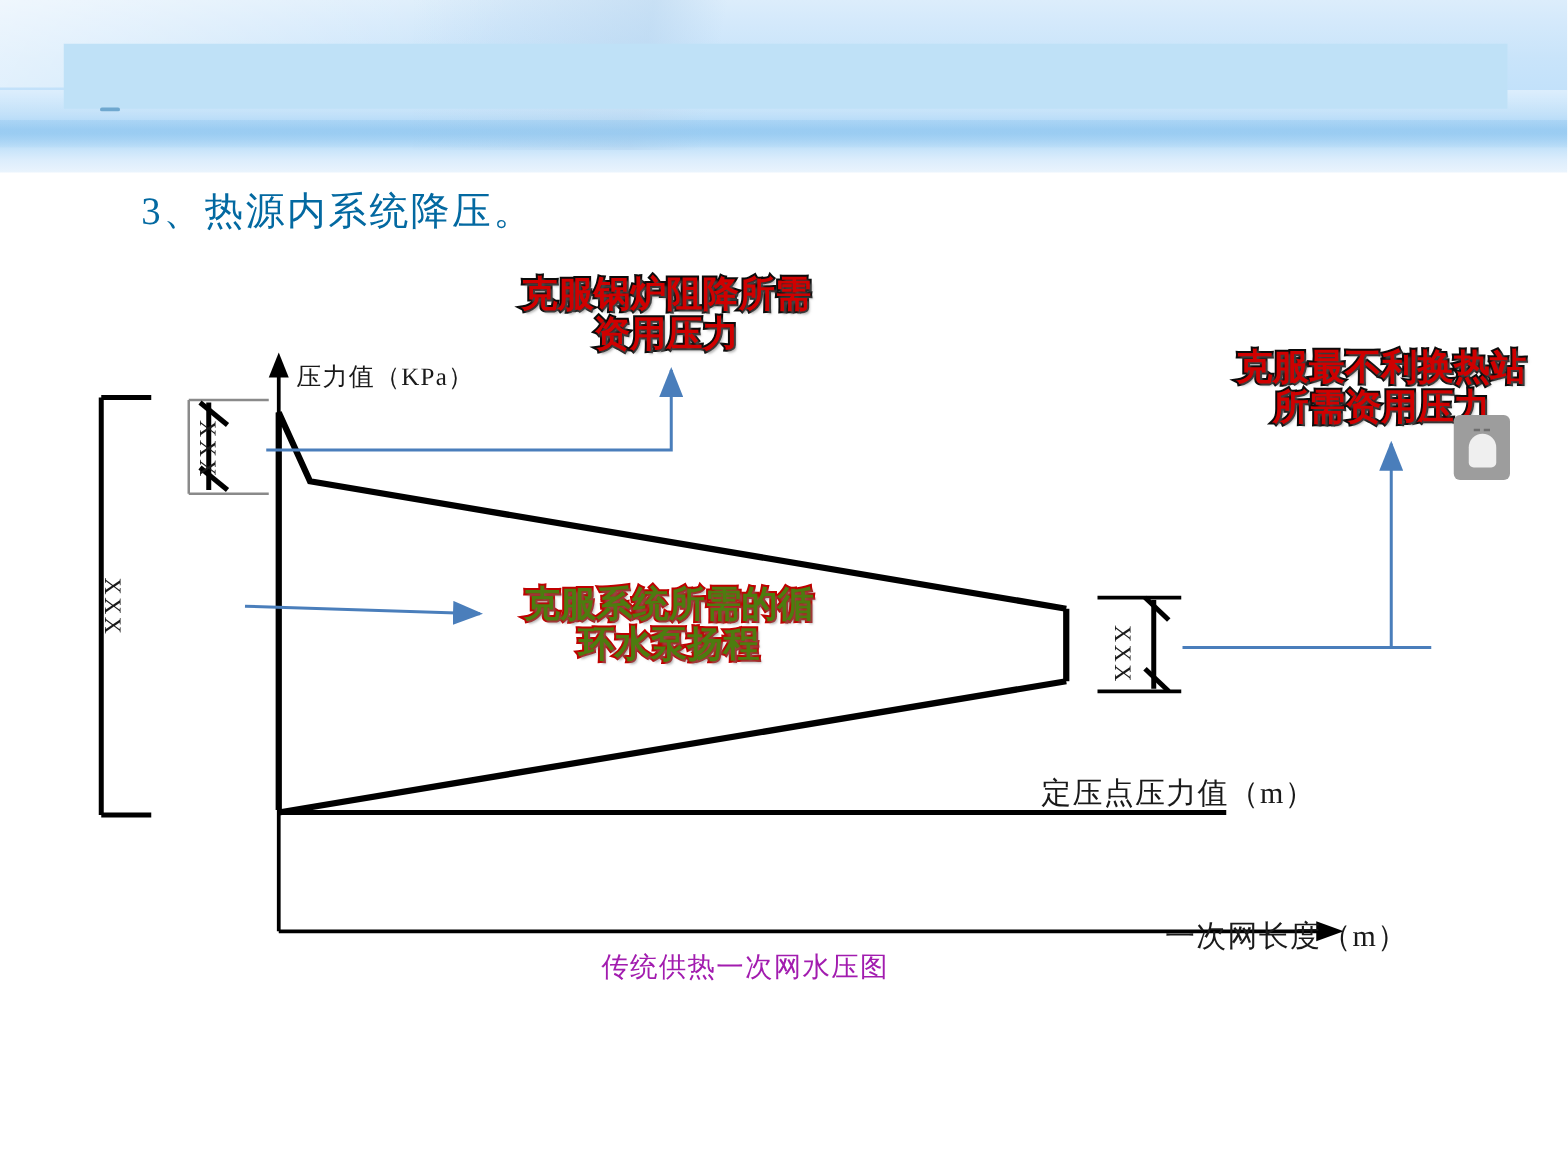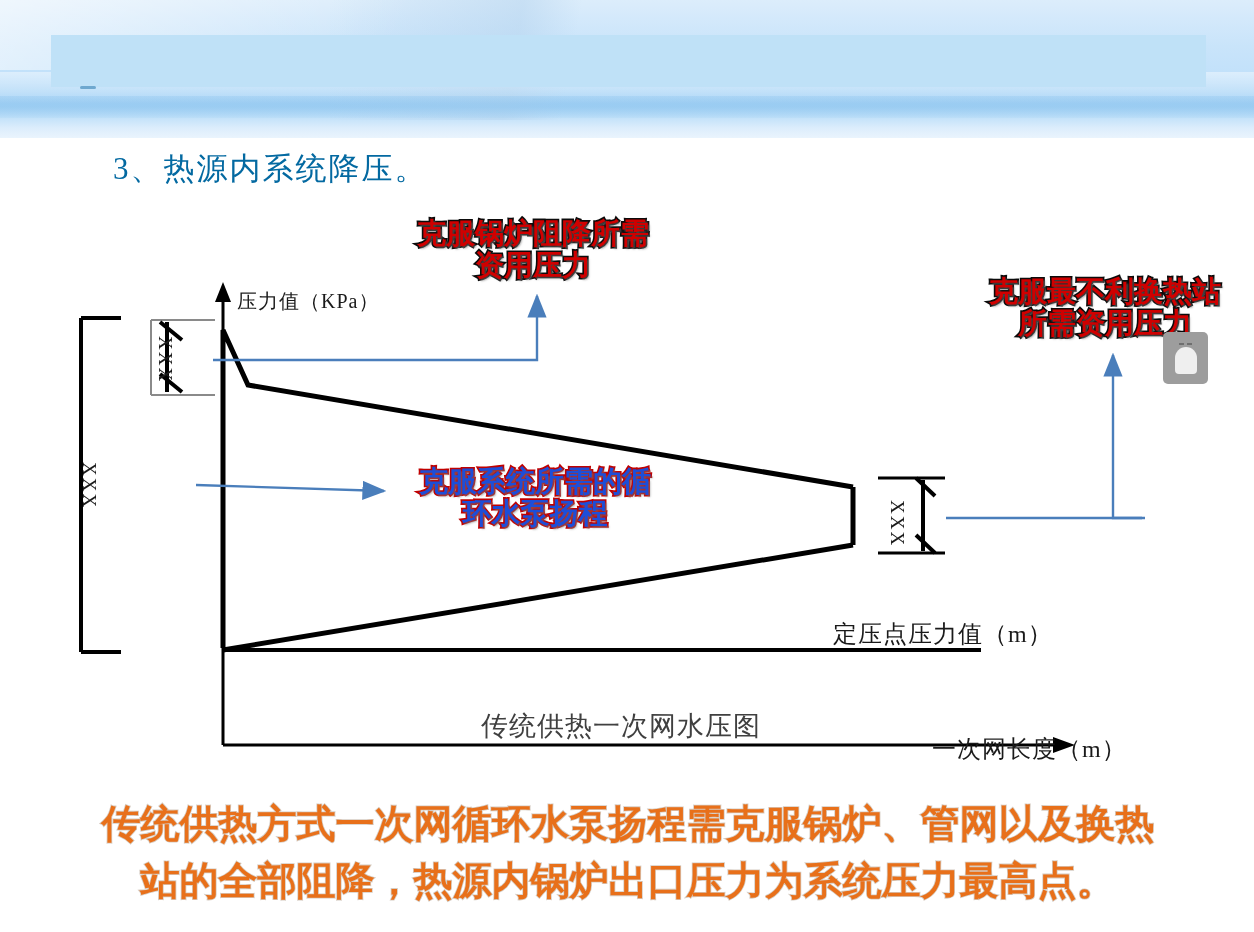--- a/index.html
+++ b/index.html
@@ -91,33 +91,33 @@
     position: absolute;
     left: 0; top: 0;
     width: 1254px;
     height: 932px;
     pointer-events: none;
   }
 
   
   .callout {
     position: absolute;
-    font-family: Liberation Mono, monospace;
+    font-family: Liberation Serif, serif;
     font-weight: bold;
     font-size: 29px;
     line-height: 1.12;
     text-align: center;
     white-space: pre-line;
     color: #d00000;
     -webkit-text-stroke: 3.2px #0b0b0b;
     paint-order: stroke fill;
     text-shadow: 2px 2px 2px rgba(120,120,120,0.55);
   }
   .callout-dark {
-    color: #1d4ed8;
+    color: #4d7c0f;
     -webkit-text-stroke: 3.2px #c00000;
   }
   #callout-boiler { left: 388px; top: 220px; width: 290px; }
   #callout-station { left: 955px; top: 278px; width: 300px; }
   #callout-pump { left: 390px; top: 468px; width: 290px; }
 
   
   .dim-text {
     position: absolute;
     font-family: "Liberation Serif", "DejaVu Serif", serif;
@@ -127,21 +127,21 @@
     white-space: nowrap;
   }
   .dim-text.vert {
     transform: rotate(90deg);
     transform-origin: left top;
     letter-spacing: 2px;
   }
   #label-yaxis  { left: 237px; top: 288px; }
   #label-xaxis  { left: 932px; top: 733px; font-size: 24px; }
   #label-setpt  { left: 833px; top: 618px; font-size: 24px; }
-  #caption      { left: 481px; top: 708px; font-size: 27px; letter-spacing: 1px; color: #404040; }
+  #caption      { left: 481px; top: 759px; font-size: 22px; letter-spacing: 1px; color: #a21caf; }
 
   #dim-total  { left: 100px;  top: 462px; font-size: 19px; }
   #dim-boiler { left: 176px;  top: 336px; font-size: 19px; }
   #dim-station{ left: 908px;  top: 500px; font-size: 19px; }
 
   
   .media-ph {
     position: absolute;
     left: 1163px; top: 332px;
     width: 45px; height: 52px;
@@ -286,18 +286,14 @@
 
   <div class="callout callout-dark" id="callout-pump">克服系统所需的循
 环水泵扬程</div>
 
   <div class="media-ph">
     <div class="blob"></div>
     <div class="dot1"></div>
     <div class="dot2"></div>
   </div>
 
-  <div class="conclusion">
-    <div>传统供热方式一次网循环水泵扬程需克服锅炉、管网以及换热</div>
-    <div>站的全部阻降，热源内锅炉出口压力为系统压力最高点。</div>
-  </div>
 
 </div>
 
 </body></html>

